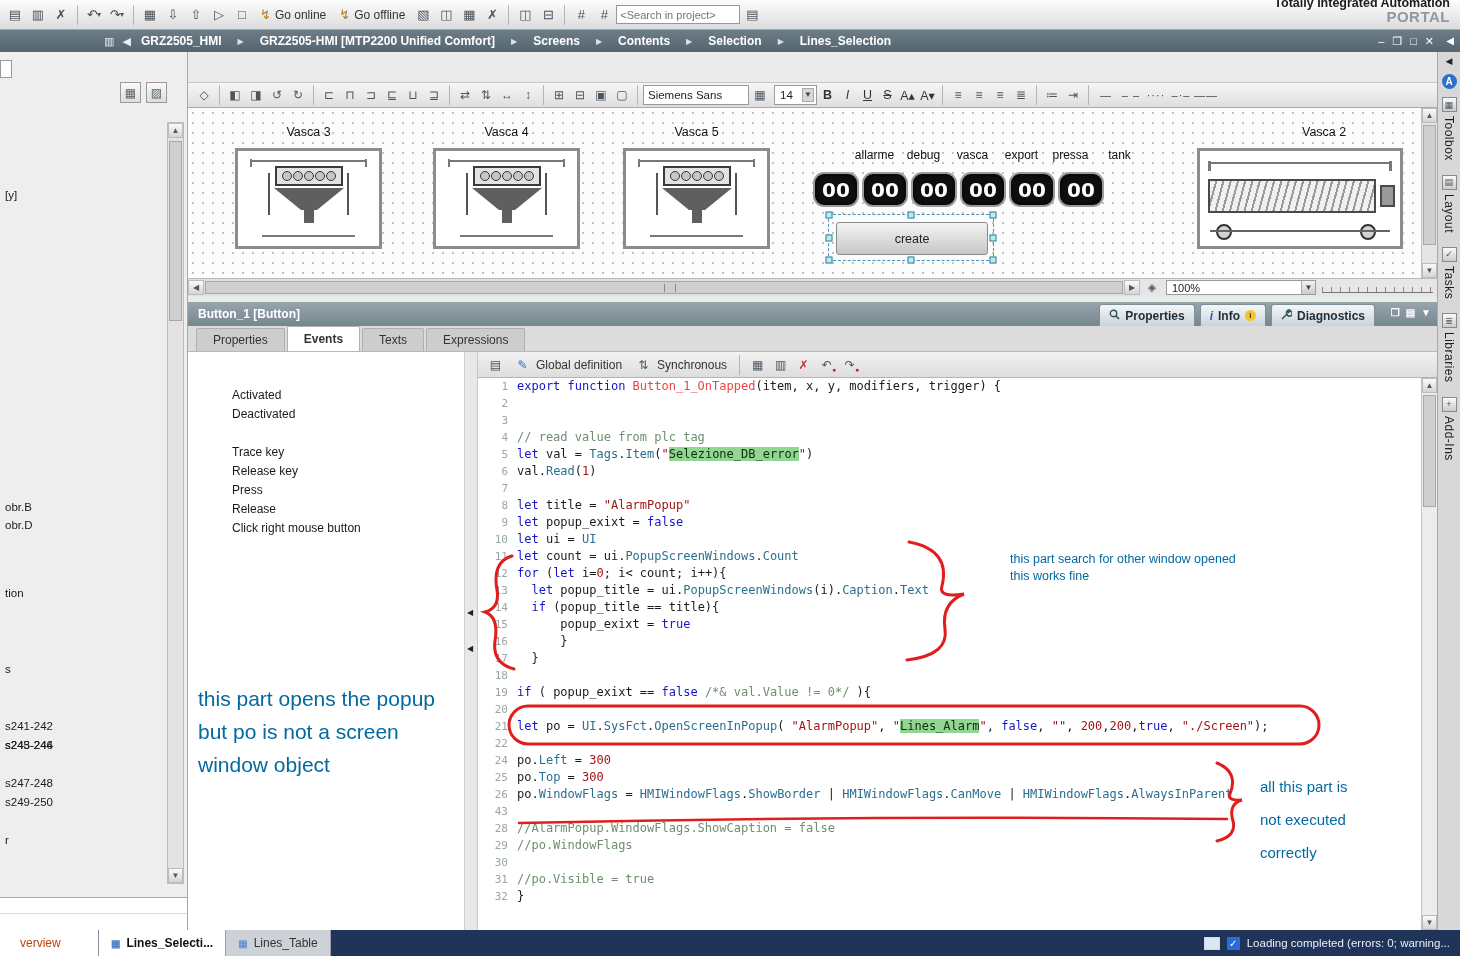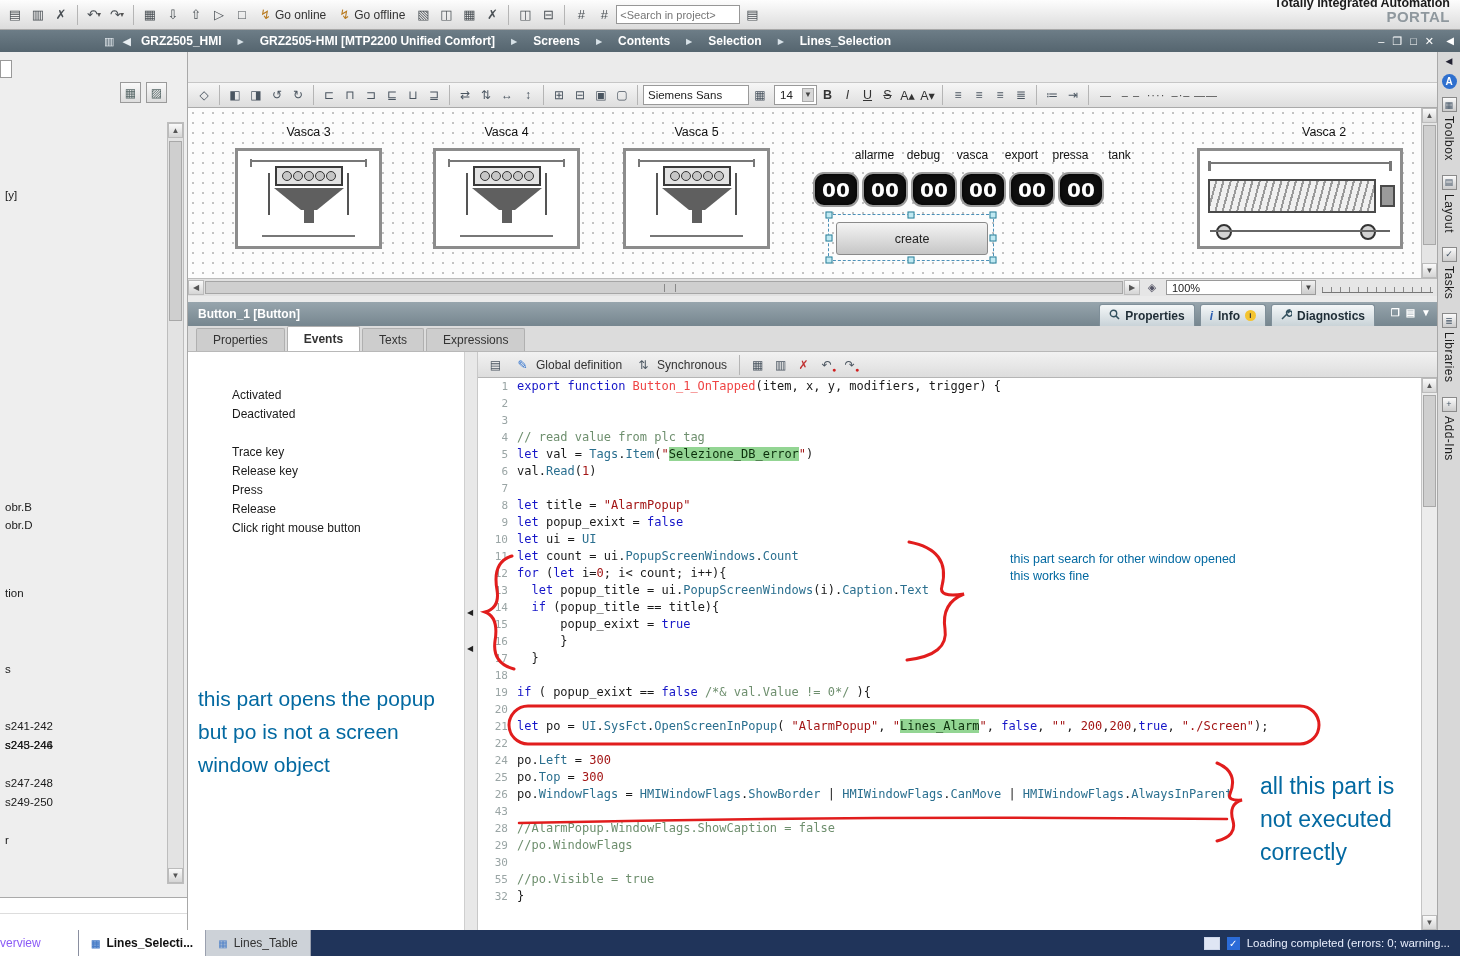--- a/index.html
+++ b/index.html
@@ -169,36 +169,36 @@
           box-sizing:border-box;display:flex;flex-direction:column;align-items:center;padding-top:4px;}
   .rs-collapse{font-size:9px;color:#223;margin-bottom:8px;}
   .rs-assist{width:15px;height:15px;border-radius:50%;background:#2e6fce;color:#fff;font-size:10px;font-weight:bold;
           display:flex;align-items:center;justify-content:center;margin-bottom:8px;}
   .rs-group{display:flex;flex-direction:column;align-items:center;margin-bottom:14px;}
   .rs-ic{width:15px;height:15px;border:1px solid #8a8a8a;background:linear-gradient(#fafafa,#ccc);
           display:flex;align-items:center;justify-content:center;font-size:9px;color:#456;margin-bottom:4px;box-sizing:border-box;}
   .v-lb{writing-mode:vertical-rl;font-size:12px;color:#1d1d1d;letter-spacing:.5px;}
   
   .status{position:absolute;left:0;top:930px;width:1460px;height:26px;background:#20345a;display:flex;align-items:stretch;}
-  .st-tab0{width:78px;background:#fff;border-right:1px solid #8a8fa0;display:flex;align-items:center;padding-left:0;
-          font-size:12px;color:#8b5cf6;}
+  .st-tab0{width:78px;background:#fff;border-right:1px solid #8a8fa0;display:flex;align-items:center;padding-left:20px;
+          font-size:12px;color:#c2410c;}
   .st-tab{display:flex;align-items:center;gap:6px;padding:0 12px;font-size:12px;color:#333;background:#cdd2d8;
           border-right:1px solid #9aa0ae;}
   .st-tab.active{background:#fff;font-weight:bold;color:#111;}
   .st-ic{font-size:10px;color:#4a7ec8;}
   .st-msg{margin-left:auto;display:flex;align-items:center;gap:7px;color:#e8eefc;font-size:11.5px;padding-right:10px;}
   .mon-ic{width:16px;height:13px;border:1px solid #cfd8ea;background:#dfe6f4;box-sizing:border-box;}
   .chk-ic{width:13px;height:13px;background:#2b6bd8;color:#fff;font-size:10px;display:flex;align-items:center;justify-content:center;}
   
   .anno{position:absolute;left:0;top:0;width:1460px;height:956px;pointer-events:none;z-index:60;}
   .anno path,.anno rect{stroke:#e11d1d;stroke-width:3;fill:none;stroke-linecap:round;}
   .rnote{position:absolute;z-index:61;color:#0369a1;pointer-events:none;white-space:nowrap;}
   .note1{left:1010px;top:551px;font-size:12.5px;line-height:17px;}
   .note2{left:198px;top:682px;font-size:21px;line-height:33px;}
-  .note3{left:1260px;top:770px;font-size:23px;line-height:33px;}
+  .note3{left:1260px;top:770px;font-size:15px;line-height:33px;}
 </style>
 </head>
 <body>
 
 <div class="app">
 
   <div class="topbar">
     <span style="display:flex;align-items:center;gap:1px;">
         <span class="tb-icon">▤</span>
         <span class="tb-icon">▥</span>
@@ -563,21 +563,21 @@
             <div class="code-line"><span class="ln">20</span><span class="ct"></span></div>
             <div class="code-line"><span class="ln">21</span><span class="ct"><span class="tk-kw">let </span><span class="tk-pl">po = </span><span class="tk-mem">UI</span><span class="tk-pl">.</span><span class="tk-mem">SysFct</span><span class="tk-pl">.</span><span class="tk-mem">OpenScreenInPopup</span><span class="tk-pl">( </span><span class="tk-str">"AlarmPopup"</span><span class="tk-pl">, </span><span class="tk-str">"</span><span class="tk-hl">Lines_Alarm</span><span class="tk-str">"</span><span class="tk-pl">, </span><span class="tk-kw">false</span><span class="tk-pl">, </span><span class="tk-str">""</span><span class="tk-pl">, </span><span class="tk-num">200</span><span class="tk-pl">,</span><span class="tk-num">200</span><span class="tk-pl">,</span><span class="tk-kw">true</span><span class="tk-pl">, </span><span class="tk-str">"./Screen"</span><span class="tk-pl">);</span></span></div>
             <div class="code-line"><span class="ln">22</span><span class="ct"></span></div>
             <div class="code-line"><span class="ln">24</span><span class="ct"><span class="tk-pl">po.</span><span class="tk-mem">Left</span><span class="tk-pl"> = </span><span class="tk-num">300</span></span></div>
             <div class="code-line"><span class="ln">25</span><span class="ct"><span class="tk-pl">po.</span><span class="tk-mem">Top</span><span class="tk-pl"> = </span><span class="tk-num">300</span></span></div>
             <div class="code-line"><span class="ln">26</span><span class="ct"><span class="tk-pl">po.</span><span class="tk-mem">WindowFlags</span><span class="tk-pl"> = </span><span class="tk-mem">HMIWindowFlags</span><span class="tk-pl">.</span><span class="tk-mem">ShowBorder</span><span class="tk-pl"> | </span><span class="tk-mem">HMIWindowFlags</span><span class="tk-pl">.</span><span class="tk-mem">CanMove</span><span class="tk-pl"> | </span><span class="tk-mem">HMIWindowFlags</span><span class="tk-pl">.</span><span class="tk-mem">AlwaysInParent</span></span></div>
             <div class="code-line"><span class="ln">43</span><span class="ct"></span></div>
             <div class="code-line"><span class="ln">28</span><span class="ct"><span class="tk-com">//AlarmPopup.WindowFlags.ShowCaption = false</span></span></div>
             <div class="code-line"><span class="ln">29</span><span class="ct"><span class="tk-com">//po.WindowFlags</span></span></div>
             <div class="code-line"><span class="ln">30</span><span class="ct"></span></div>
-            <div class="code-line"><span class="ln">55</span><span class="ct"><span class="tk-com">//po.Visible = true</span></span></div>
+            <div class="code-line"><span class="ln">31</span><span class="ct"><span class="tk-com">//po.Visible = true</span></span></div>
             <div class="code-line"><span class="ln">32</span><span class="ct"><span class="tk-pl">}</span></span></div>
           </div>
         <div class="cscroll">
           <span class="sb-btn sb-up">▲</span>
           <span class="sb-thumb" style="top:17px;height:112px;"></span>
           <span class="sb-btn" style="bottom:0;">▼</span>
         </div>
       </div>
     </div>
   </div>

